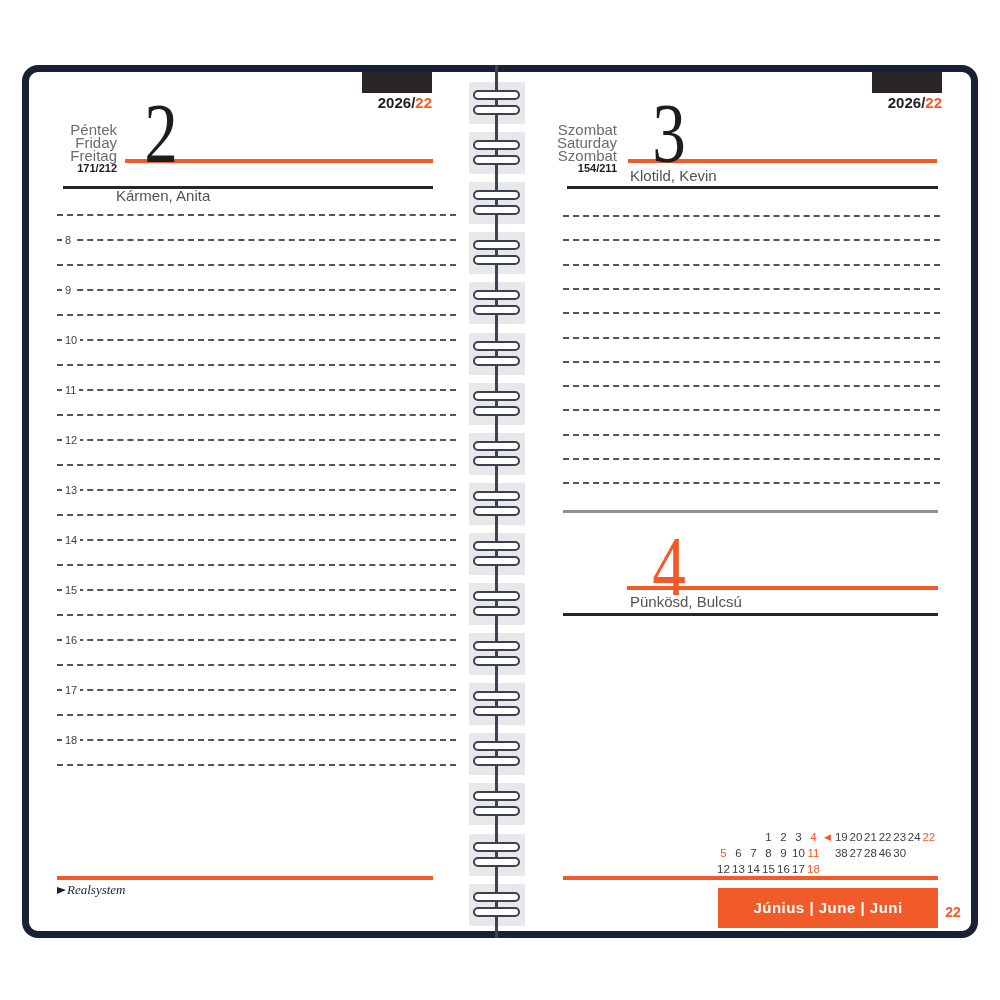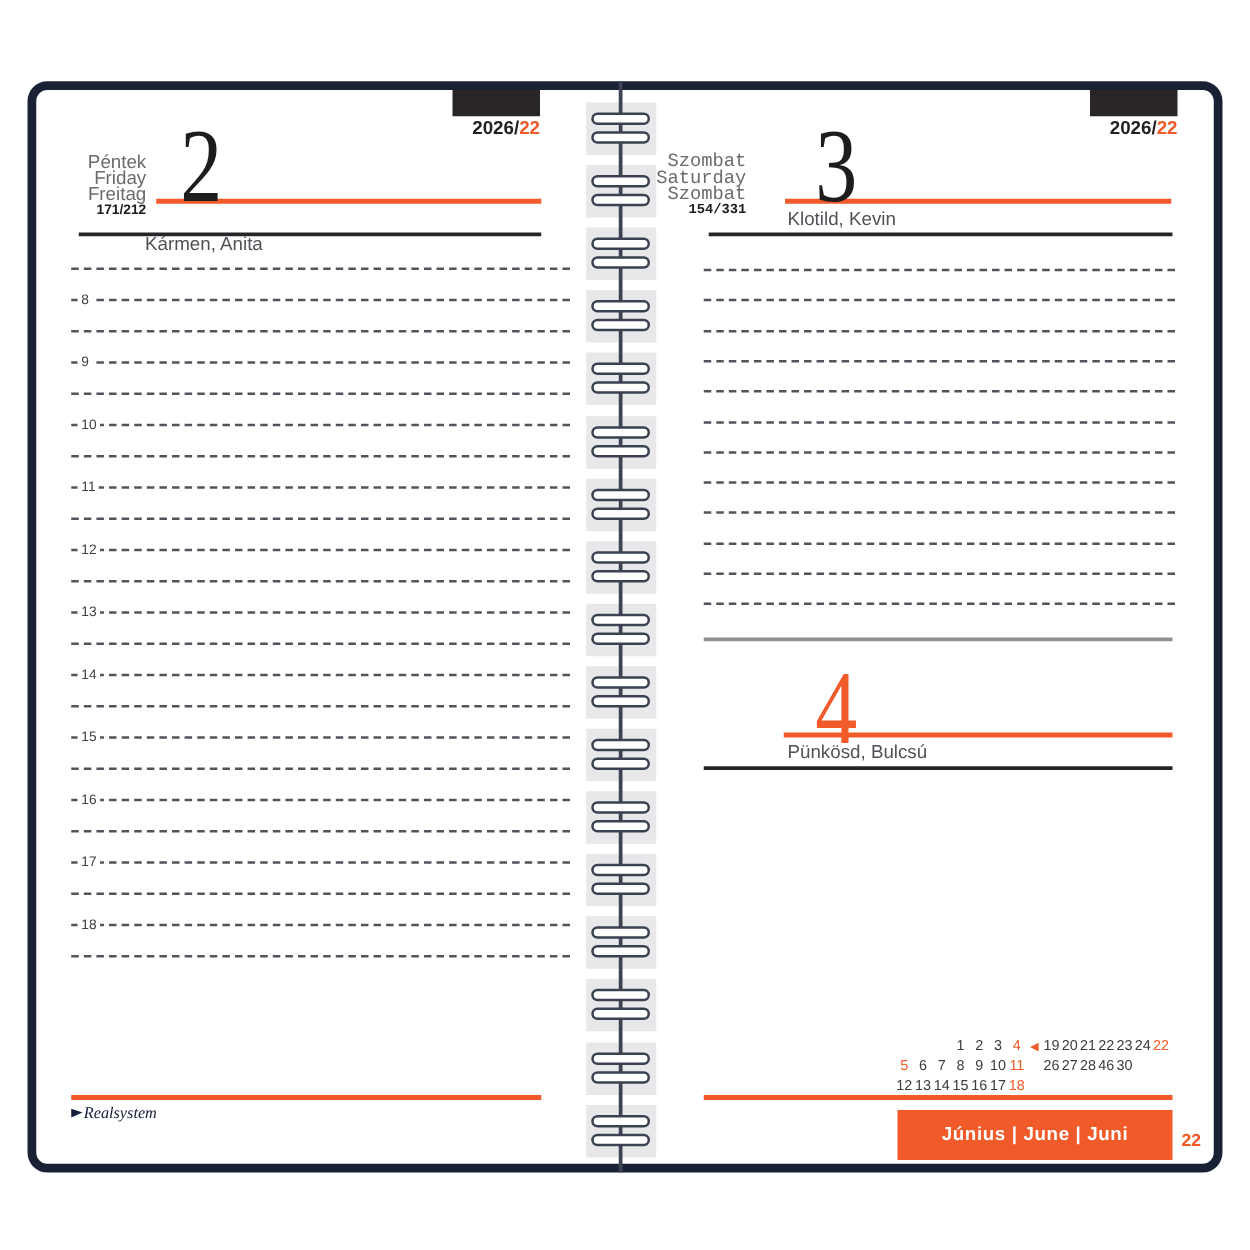--- a/index.html
+++ b/index.html
@@ -15,21 +15,21 @@
   #tab-left{ left:333px; } #tab-right{ left:843px; }
 
   .yw{ position:absolute; top:22px; width:123px; height:18px; line-height:18px;
     font-size:15px; font-weight:bold; color:var(--ink); text-align:right; }
   #yw-left{ left:280px; } #yw-right{ left:790px; }
   .yw .wk{ color:var(--accent); }
 
   .daystack{ position:absolute; width:80px; text-align:right; }
   .daystack .dn{ display:block; font-size:15px; line-height:13px; color:var(--gray-text); }
   .daystack .cnt{ display:block; font-size:11px; line-height:13px; font-weight:bold; color:#1d1c1e; }
-  #stack-fri{ left:8px; top:51px; } #stack-sat{ left:488px; top:51px;font-family:Liberation Mono, monospace; } #stack-sun{ left:516px; top:476px; }
+  #stack-fri{ left:8px; top:51px; } #stack-sat{ left:508px; top:51px; } #stack-sun{ left:516px; top:476px; }
 
   .bignum{ position:absolute; width:56px; text-align:center;
     font-family:"Liberation Serif", serif; font-size:84px; line-height:84px;
     transform:scaleX(0.8); color:#1e1c1d; z-index:3; }
   #num-fri{ left:104px; top:20px; }
   #num-sat{ left:612px; top:20px; }
   #num-sun{ left:612px; top:453px; color:var(--accent); }
 
   .rule-orange{ position:absolute; height:4px; background:var(--accent); z-index:2; }
   #rule-fri{ left:96px;  top:87px;  width:308px; }
@@ -147,21 +147,21 @@
     <div class="rule-orange" id="rule-foot-left"></div>
     <div id="logo"><span class="logo-arrow"></span><span>Realsystem</span></div>
 
     <div class="tab" id="tab-right"></div>
     <div class="yw" id="yw-right"><span>2026/</span><span class="wk">22</span></div>
 
     <div class="daystack" id="stack-sat">
       <span class="dn">Szombat</span>
       <span class="dn">Saturday</span>
       <span class="dn">Szombat</span>
-      <span class="cnt">154/331</span>
+      <span class="cnt">154/211</span>
     </div>
     <div class="bignum" id="num-sat">3</div>
     <div class="rule-orange" id="rule-sat"></div>
     <div class="nameday" id="nd-sat">Klotild, Kevin</div>
     <div class="rule-black" id="hr-sat"></div>
 
     <div class="lines" id="right-lines">
         <div class="sched-line" style="top: 143px; left: 534px; width: 377px;"></div>
         <div class="sched-line" style="top: 167.3px; left: 534px; width: 377px;"></div>
         <div class="sched-line" style="top: 191.6px; left: 534px; width: 377px;"></div>
@@ -203,21 +203,21 @@
         </div>
         <div class="cal-row">
           <span class="cal-cell hl">5</span>
           <span class="cal-cell">6</span>
           <span class="cal-cell">7</span>
           <span class="cal-cell">8</span>
           <span class="cal-cell">9</span>
           <span class="cal-cell">10</span>
           <span class="cal-cell hl">11</span>
           <span class="cal-mid"></span>
-          <span class="cal-cell r">26</span>
+          <span class="cal-cell r">38</span>
           <span class="cal-cell r">27</span>
           <span class="cal-cell r">28</span>
           <span class="cal-cell r">46</span>
           <span class="cal-cell r">30</span>
           <span class="cal-cell r"></span>
           <span class="cal-cell r"></span>
         </div>
         <div class="cal-row">
           <span class="cal-cell">12</span>
           <span class="cal-cell">13</span>

